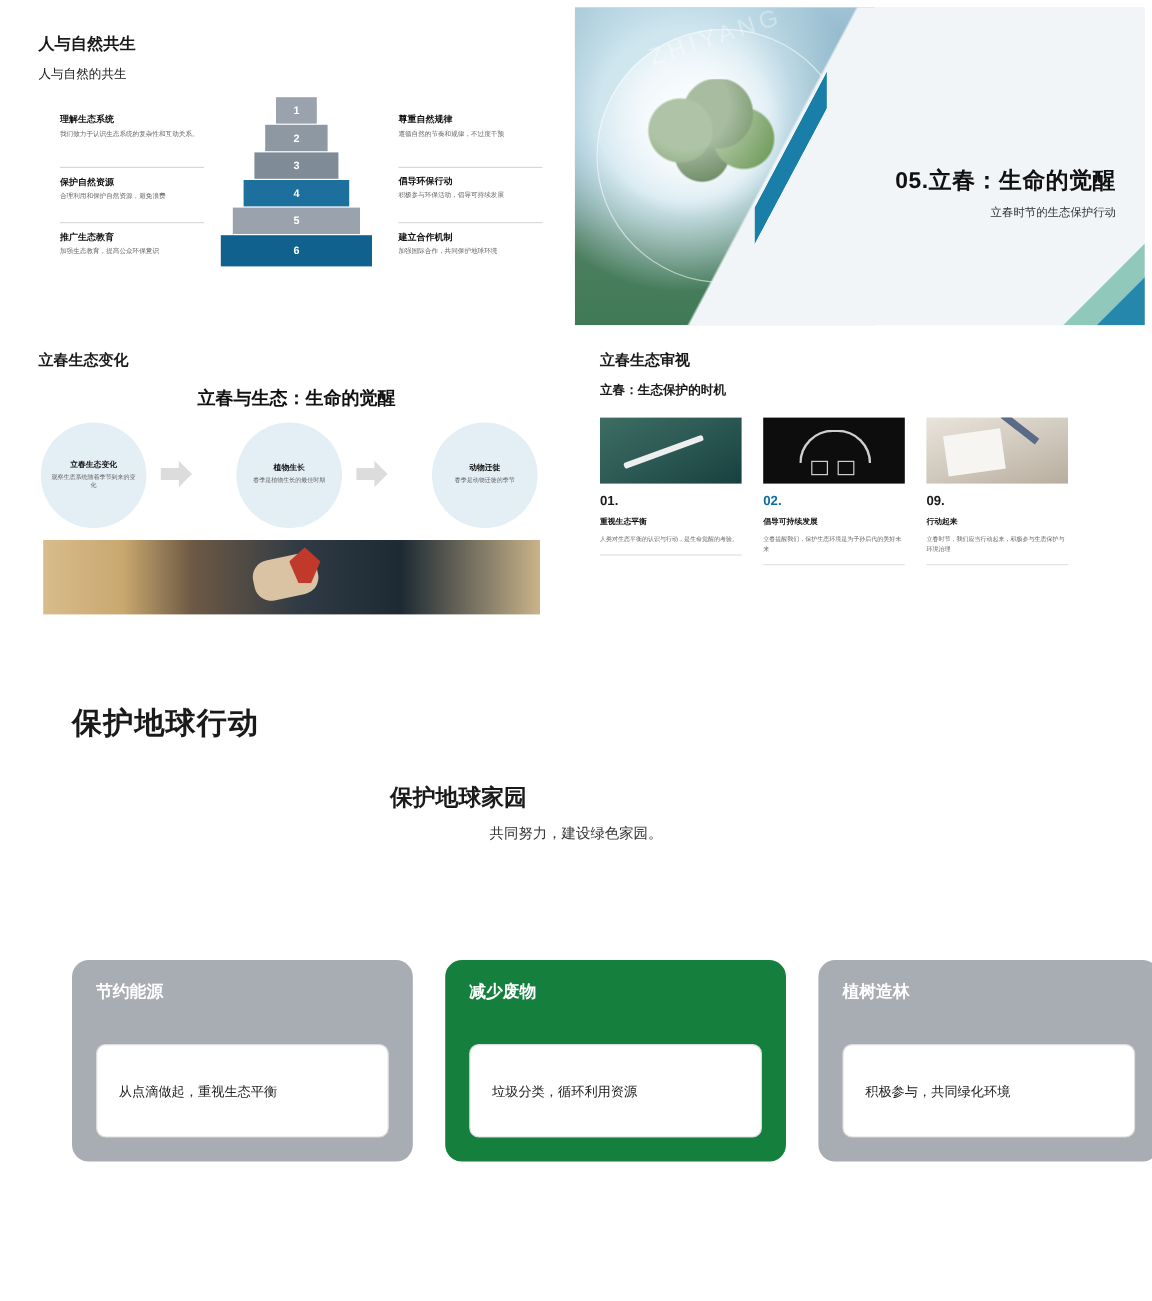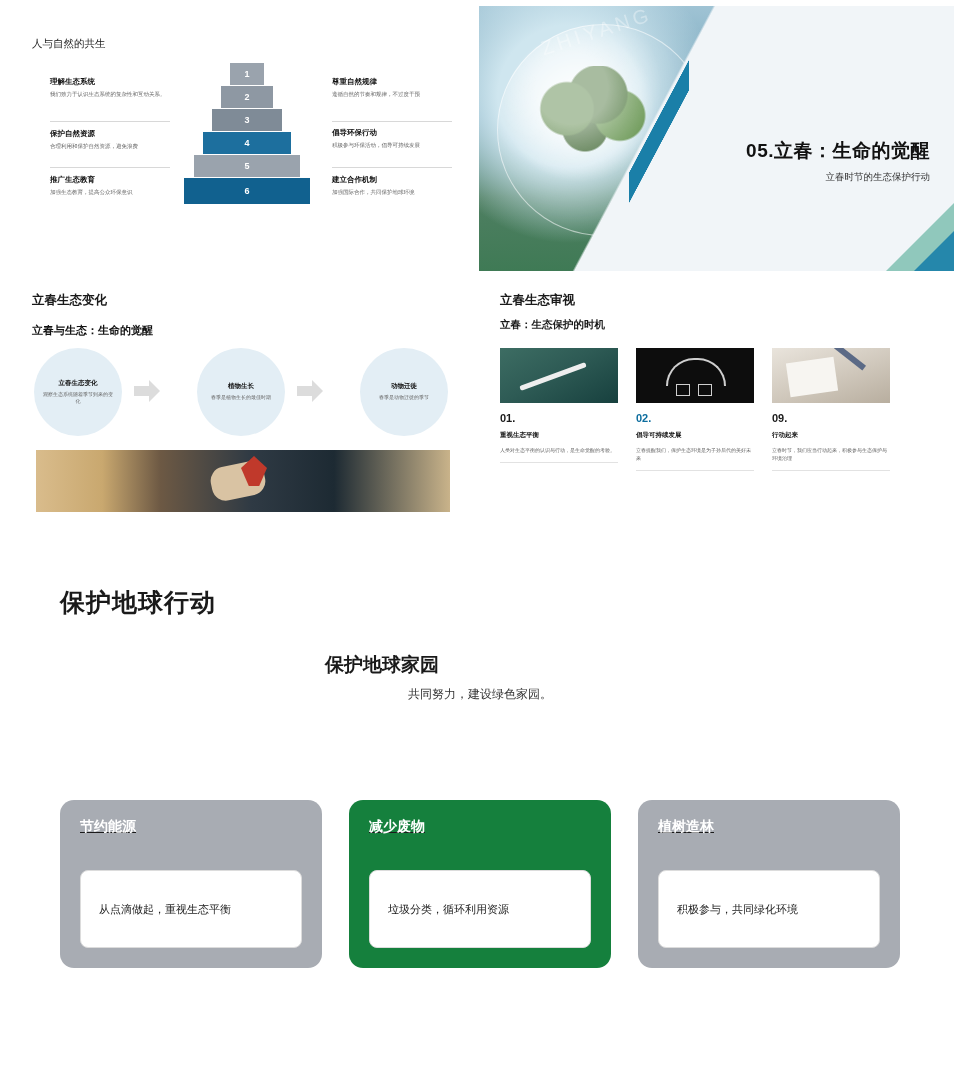--- a/index.html
+++ b/index.html
@@ -56,21 +56,21 @@
      border-left:40px solid transparent;border-bottom:40px solid #1a7fa8;opacity:.9;}
   .hero-txt{position:absolute;right:24px;top:132px;text-align:right;}
   .hero-txt .h{font-size:19px;font-weight:bold;color:#111;letter-spacing:.5px;}
   .hero-txt .s{font-size:9.5px;color:#333;margin-top:7px;}
   .wmark{position:absolute;color:rgba(255,255,255,.35);font-size:20px;
          letter-spacing:4px;transform:rotate(-18deg);pointer-events:none;}
 
   
   #s3{left:32px;top:292px;width:430px;height:240px;}
   #s3 .t1{font-size:12.5px;font-weight:bold;}
-  #s3 .t2{font-size:11px;font-weight:bold;text-align:left;margin-top:14px;color:#111;}
+  #s3 .t2{font-size:15px;font-weight:bold;text-align:center;margin-top:14px;color:#111;}
   .flow{position:relative;height:95px;margin-top:10px;}
   .circ{position:absolute;top:0;width:88px;height:88px;border-radius:50%;
         background:#e3eef5;display:flex;flex-direction:column;
         align-items:center;justify-content:center;text-align:center;padding:0 8px;box-sizing:border-box;}
   .circ .ct{font-size:6.5px;font-weight:bold;color:#111;}
   .circ .cb{font-size:5px;color:#666;margin-top:3px;line-height:1.5;}
   .arrow{position:absolute;top:32px;width:26px;height:22px;}
   .arrow div{width:16px;height:10px;background:#dcdcdc;position:absolute;top:6px;left:0;}
   .arrow span{position:absolute;left:15px;top:0;width:0;height:0;
         border-top:11px solid transparent;border-bottom:11px solid transparent;border-left:11px solid #dcdcdc;}
@@ -103,35 +103,36 @@
   .img-c{background:linear-gradient(160deg,#e9e4dc 0%,#cfc7bb 55%,#b8ae9f 100%);position:relative;overflow:hidden;}
   .img-c:after{content:"";position:absolute;left:16px;top:12px;width:48px;height:34px;background:#f7f5f1;transform:rotate(-8deg);}
   .img-c:before{content:"";position:absolute;left:60px;top:6px;width:36px;height:6px;background:#5b6a86;transform:rotate(38deg);z-index:2;}
 
   
   #s5{left:0;top:560px;width:960px;height:520px;}
   #s5 .big{position:absolute;left:60px;top:26px;font-size:25px;font-weight:bold;letter-spacing:1px;}
   #s5 .ctr-h{position:absolute;left:0;top:92px;width:764px;text-align:center;font-size:19px;font-weight:bold;}
   #s5 .ctr-s{position:absolute;left:0;top:126px;width:960px;text-align:center;font-size:12px;color:#333;}
   .boxes{position:absolute;left:60px;top:240px;display:flex;gap:27px;}
-  .box{width:262px;height:168px;border-radius:14px;padding:18px 20px;box-sizing:border-box;position:relative;text-decoration:underline;}
+  .box{width:284px;height:168px;border-radius:14px;padding:18px 20px;box-sizing:border-box;position:relative;}
   .box .bt{font-size:14px;font-weight:bold;}
   .box .inner{position:absolute;left:20px;right:20px;bottom:20px;height:78px;
      background:#fff;border:1px solid #dcdcdc;border-radius:8px;
      display:flex;align-items:center;padding-left:18px;box-sizing:border-box;
      font-size:11px;color:#222;}
   .box.grey{background:#a8acb3;}
   .box.grey .bt{color:#fff;}
   .box.blue{background:#15803d;}
   .box.blue .bt{color:#fff;}
 </style>
 </head>
 <body>
 
 <div class="slide" id="s1">
+  <div class="t1">人与自然共生</div>
   <div class="t2">人与自然的共生</div>
 
   <div class="pyr-wrap">
     <div class="pyramid">
       <div class="pslice" style="top:0px;width:34px;background:#9aa3ad;">1</div>
       <div class="pslice" style="top:23px;width:52px;background:#8e98a3;">2</div>
       <div class="pslice" style="top:46px;width:70px;background:#7f8b97;">3</div>
       <div class="pslice" style="top:69px;width:88px;background:#1d6f9e;">4</div>
       <div class="pslice" style="top:92px;width:106px;background:#9aa3ad;">5</div>
       <div class="pslice" style="top:115px;width:126px;background:#11618f;height:26px;">6</div>

